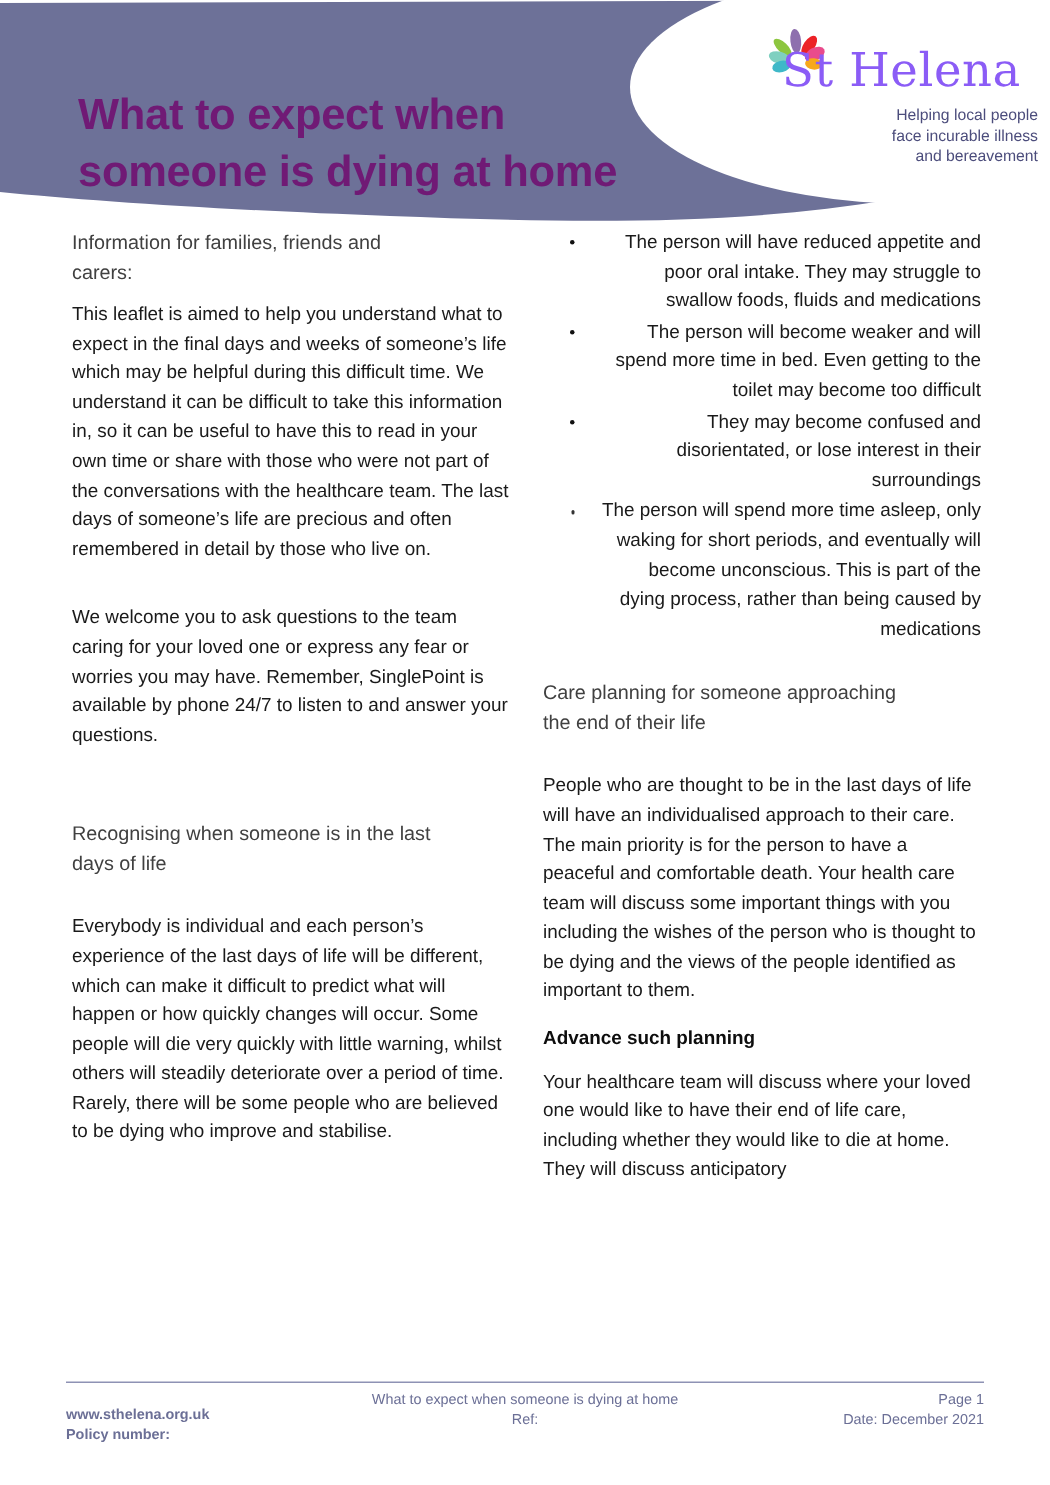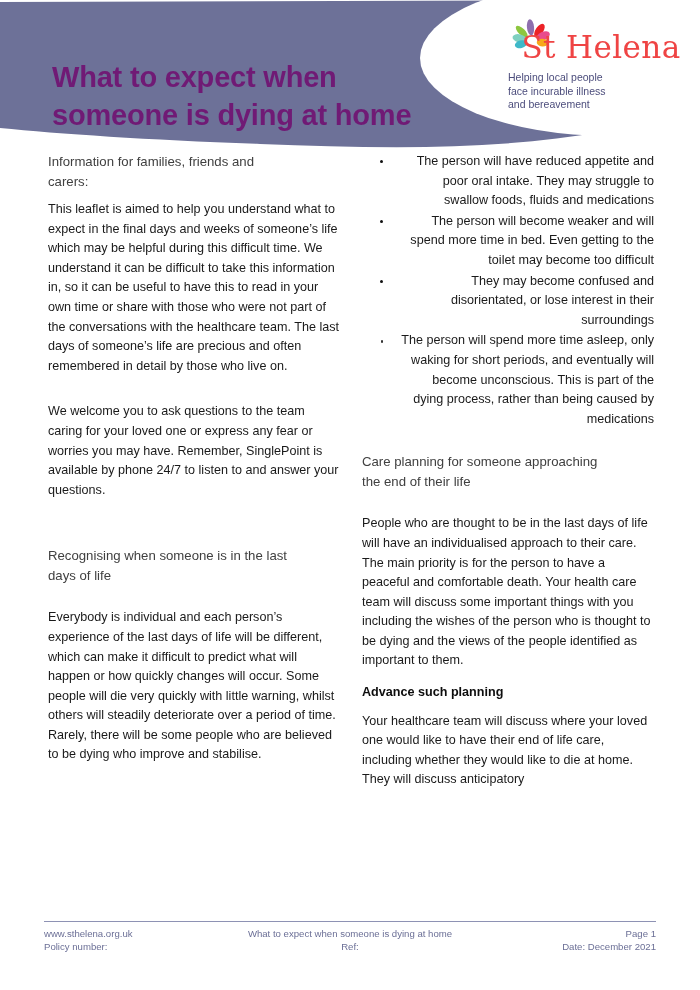--- a/index.html
+++ b/index.html
@@ -63,31 +63,31 @@
     top: 0px;
     width: 48px;
     height: 40px;
   }
   .logo-wordmark {
     position: relative;
     margin-top: 16px;
     font-family: "DejaVu Serif", "Liberation Serif", serif;
     font-size: 31px;
     line-height: 38px;
-    color: #ef4444;
+    color: #8b5cf6;
     letter-spacing: 0.4px;
     white-space: nowrap;
   }
   .logo-strapline {
     margin-top: 5px;
     margin-right: 2px;
     font-size: 10.5px;
     line-height: 13.5px;
     color: #4c4d7c;
-    text-align: left;
+    text-align: right;
     white-space: pre-line;
   }
 
   
   .content {
     position: absolute;
     left: 0;
     top: 152px;
     width: 700px;
     height: 760px;
@@ -168,21 +168,21 @@
     background: #8e92b4;
     margin-bottom: 5px;
   }
   .footer-row {
     position: relative;
     height: 13px;
     color: #6b6f96;
     font-size: 9.6px;
     line-height: 13px;
   }
-  .footer-left   { position: absolute; left: 0;  top: 0; text-align: left; }
+  .footer-left   { position: absolute; left: 0;  top: 10px; text-align: left; font-weight: bold; }
   .footer-center { position: absolute; left: 0;  top: 0; width: 100%; text-align: center; }
   .footer-right  { position: absolute; right: 0; top: 0; text-align: left; }
 </style>
 </head>
 <body>
 
 <div id="page">
 
   <div class="header-banner">
     <svg width="700" height="150" viewBox="0 0 700 150">

